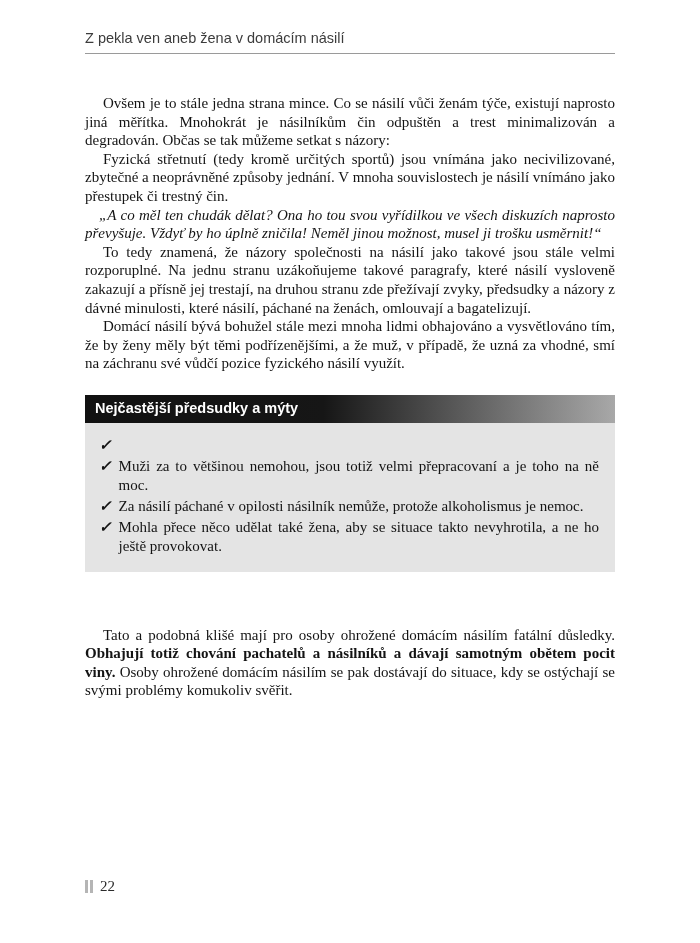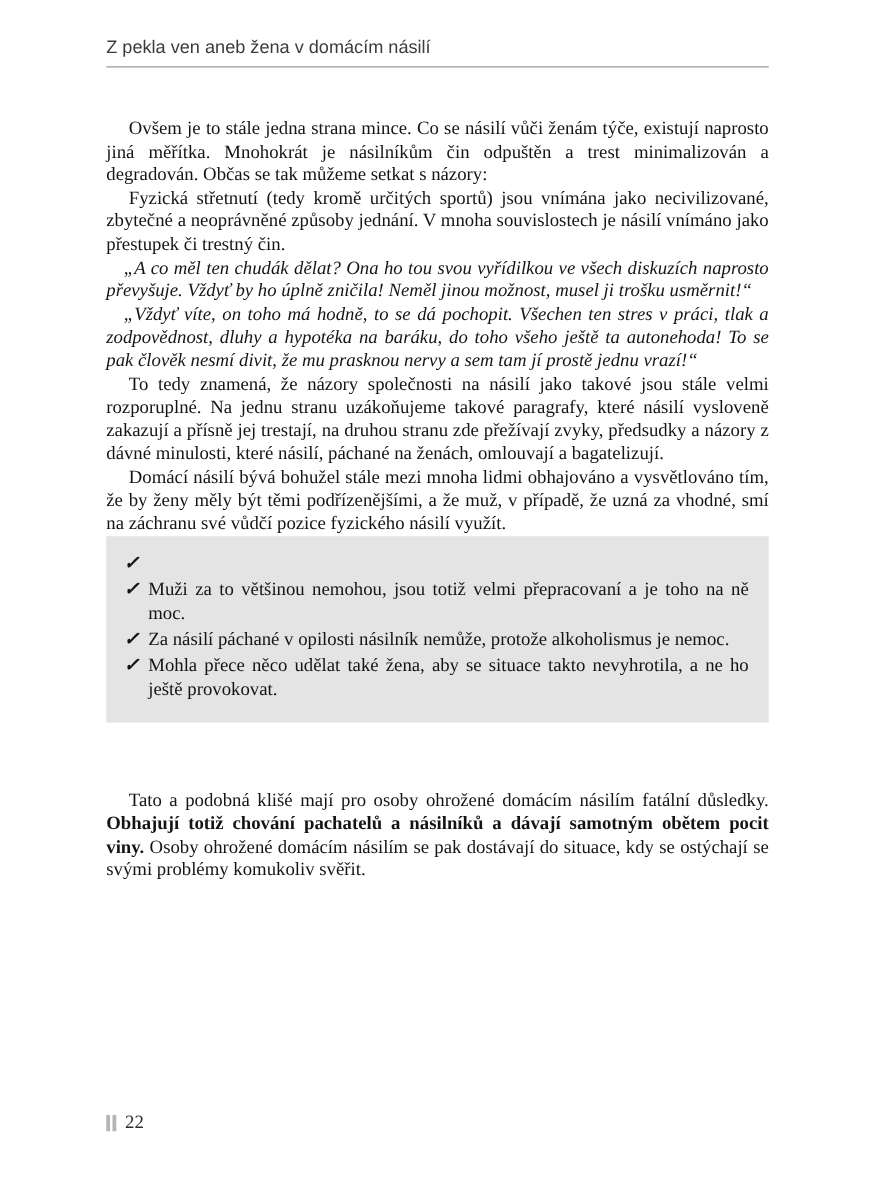--- a/index.html
+++ b/index.html
@@ -61,21 +61,21 @@
   .check {
     flex: 0 0 12px;
     font-style: italic;
     font-weight: bold;
   }
   .after-box { margin-top: 54px; }
   .bold-inline { font-weight: bold; }
   .page-footer {
     position: absolute;
     left: 85px;
-    bottom: 36px;
+    bottom: 48px;
     display: flex;
     align-items: center;
     font-family: "Liberation Serif", serif;
     font-size: 15px;
     color: #2b2b2b;
   }
   .page-marks { display: inline-flex; gap: 2px; margin-right: 7px; }
   .page-marks i {
     display: inline-block;
     width: 3px;
@@ -91,25 +91,27 @@
   <div class="running-header">
     <span>Z pekla ven aneb žena v domácím násilí</span>
   </div>
 
   <div class="body-text">
 
     <p class="indent">Ovšem je to stále jedna strana mince. Co se násilí vůči ženám týče, existují naprosto jiná měřítka. Mnohokrát je násilníkům čin odpuštěn a trest minimalizován a degradován. Občas se tak můžeme setkat s názory:</p>
     <p class="indent">Fyzická střetnutí (tedy kromě určitých sportů) jsou vnímána jako necivilizované, zbytečné a neoprávněné způsoby jednání. V mnoha souvislostech je násilí vnímáno jako přestupek či trestný čin.</p>
 
     <p class="quote">„A co měl ten chudák dělat? Ona ho tou svou vyřídilkou ve všech diskuzích naprosto převyšuje. Vždyť by ho úplně zničila! Neměl jinou možnost, musel ji trošku usměrnit!“</p>
-    <p class="quote">„Vždyť víte, on toho má hodně, to se dá pochopit. Všechen ten stres v práci, tlak a zodpovědnost, dluhy a hypotéka na baráku, do toho všeho ještě ta autonehoda! To se pak člověk nesmí divit, že mu prasknou nervy a sem tam jí prostě jednu vrazí!“</p>
 
     <p class="indent">To tedy znamená, že názory společnosti na násilí jako takové jsou stále velmi rozporuplné. Na jednu stranu uzákoňujeme takové paragrafy, které násilí vysloveně zakazují a přísně jej trestají, na druhou stranu zde přežívají zvyky, předsudky a názory z dávné minulosti, které násilí, páchané na ženách, omlouvají a bagatelizují.</p>
     <p class="indent">Domácí násilí bývá bohužel stále mezi mnoha lidmi obhajováno a vysvětlováno tím, že by ženy měly být těmi podřízenějšími, a že muž, v případě, že uzná za vhodné, smí na záchranu své vůdčí pozice fyzického násilí využít.</p>
 
+    <div class="section-bar">
+      <span>Nejčastější předsudky a mýty</span>
+    </div>
 
     <div class="myth-box">
       <div class="myth-item">
         <span class="check">✓</span>
       </div>
       <div class="myth-item">
         <span class="check">✓</span>
         <span>Muži za to většinou nemohou, jsou totiž velmi přepracovaní a je toho na ně moc.</span>
       </div>
       <div class="myth-item">

